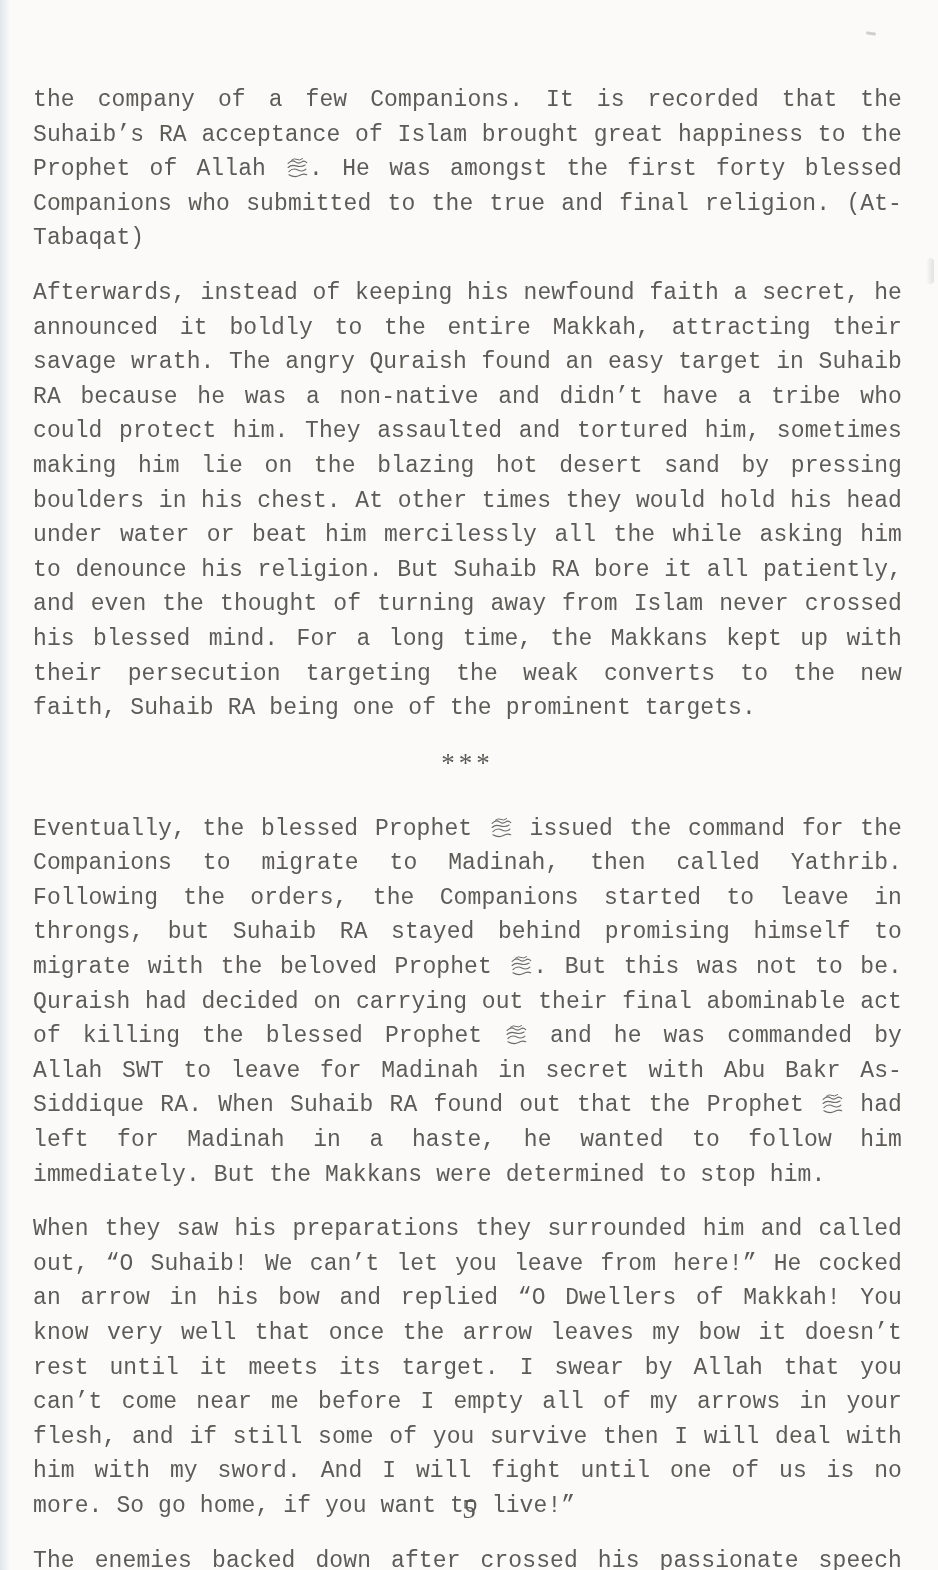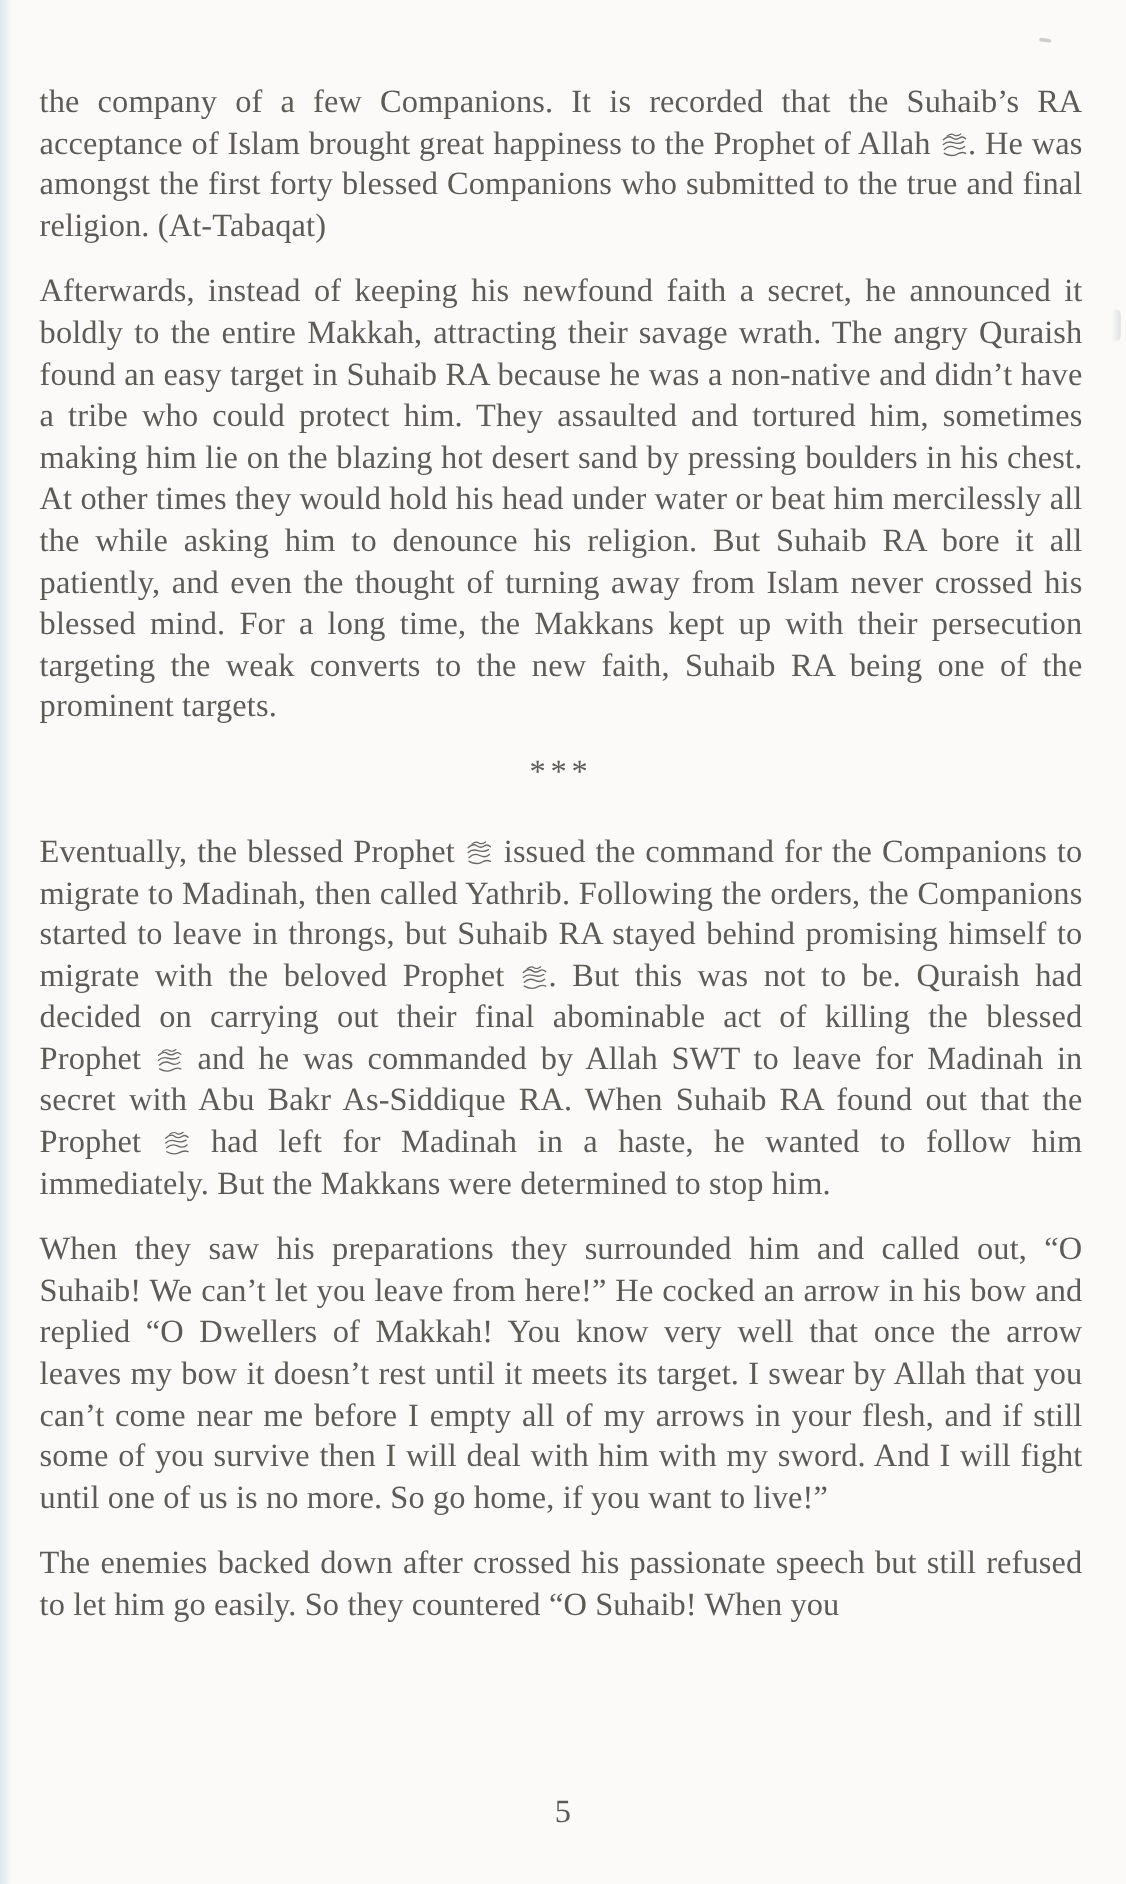--- a/index.html
+++ b/index.html
@@ -14,26 +14,27 @@
     overflow: hidden;
     font-family: "Liberation Serif", "DejaVu Serif", serif;
   }
   .page {
     position: absolute;
     inset: 0;
     padding: 67px 36px 0 33px;
     box-sizing: border-box;
   }
   .text-block p {
-    margin: 0 0 20px 0;
-    font-size: 27px;
+    margin: 16px 0 20px 0;
+    font-size: 23px;
     line-height: 34.6px;
     color: #5d5b56;
     text-align: justify;
     letter-spacing: 0.1px;
+    font-family: Liberation Mono, monospace;
   }
   .separator {
     text-align: center;
     font-size: 27px;
     line-height: 34px;
     letter-spacing: 4px;
     color: #5d5b56;
     margin: 12px 0 32px 0;
   }
   .page-number {

